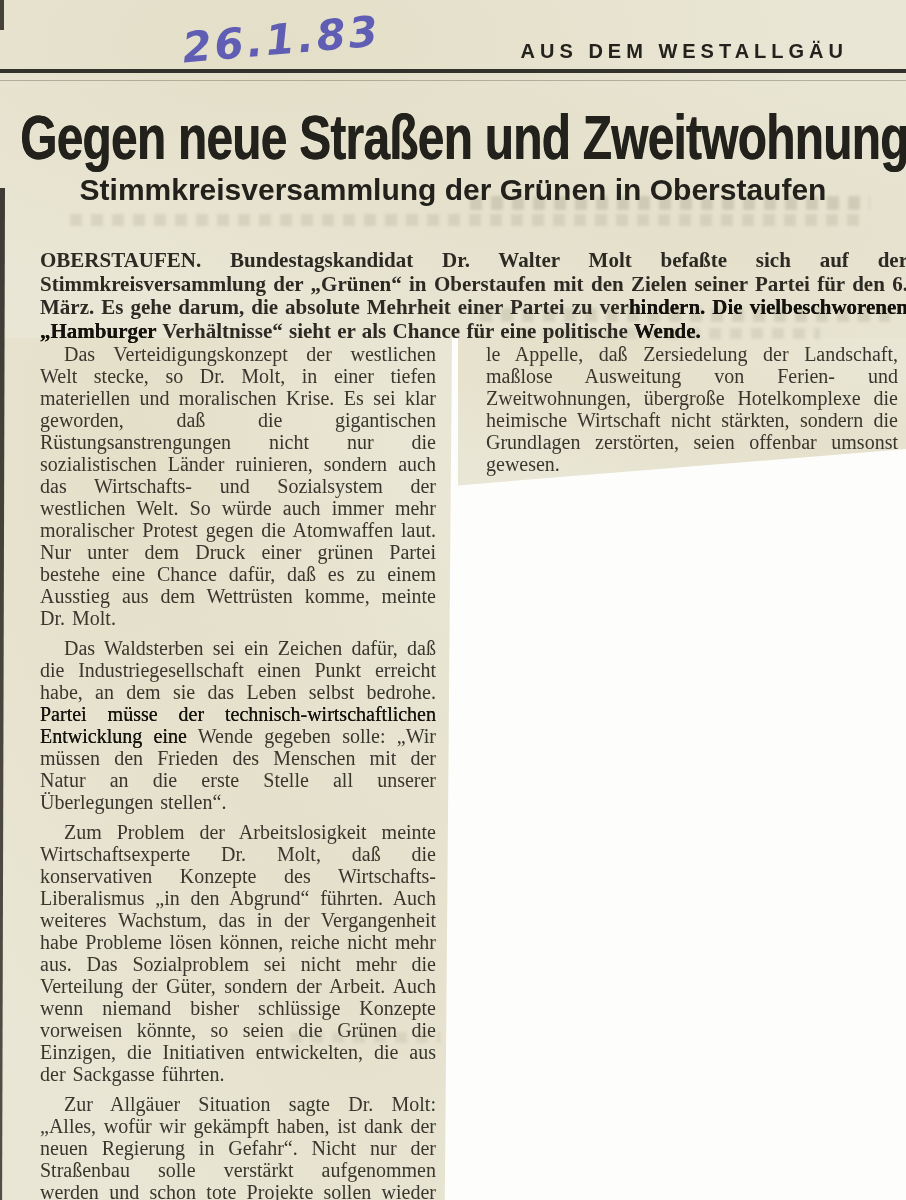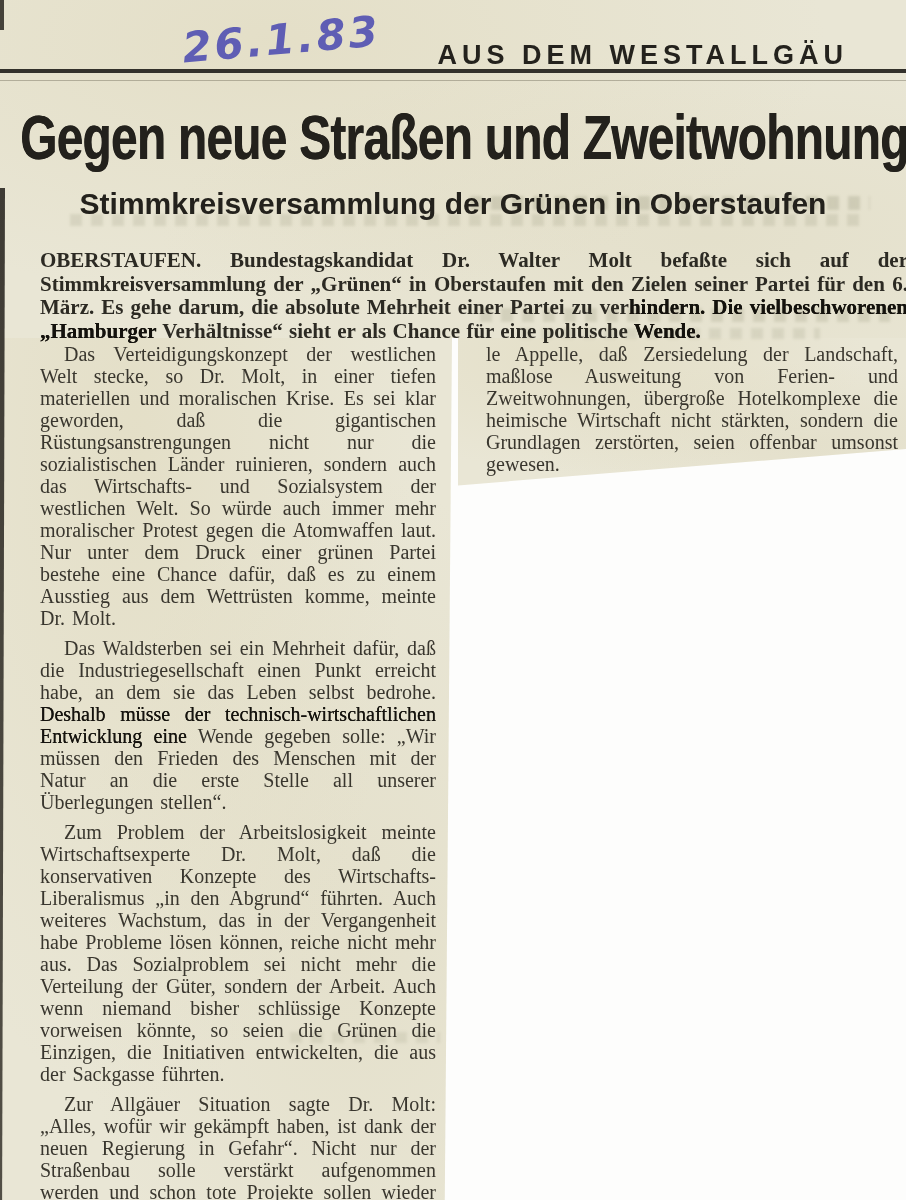--- a/index.html
+++ b/index.html
@@ -28,31 +28,31 @@
   .ghost{position:absolute;height:14px;filter:blur(1.8px);opacity:.42;
       background:repeating-linear-gradient(90deg,rgba(120,120,92,.5) 0 12px,rgba(120,120,92,0) 12px 21px);}
 
   
   .date-note{position:absolute;left:182px;top:14px;width:220px;
       font-family:"DejaVu Sans",sans-serif;font-style:italic;font-weight:bold;
       font-size:42px;letter-spacing:3px;color:#5150b2;opacity:.9;
       transform:rotate(-5deg);}
   .section-header{position:absolute;top:40px;right:58px;
       font-family:"Liberation Sans","DejaVu Sans",sans-serif;font-weight:700;
-      font-size:27px;letter-spacing:5px;color:#24221d;}
+      font-size:20px;letter-spacing:5px;color:#24221d;}
   .rule-main{position:absolute;left:0;top:69px;width:906px;height:4px;background:#33312b;}
   .rule-thin{position:absolute;left:0;top:80px;width:906px;height:1px;background:rgba(100,95,78,.4);}
 
   
   .headline{position:absolute;left:20px;top:104px;margin:0;height:70px;
       font-family:"Liberation Sans","DejaVu Sans",sans-serif;font-weight:700;color:#23211c;}
   .headline .hl-inner{display:inline-block;white-space:nowrap;font-size:63px;line-height:66px;
       letter-spacing:-1px;transform:scaleX(.76);transform-origin:left center;
       text-shadow:.6px 0 0 currentColor;}
-  .subheadline{position:absolute;left:0;top:187px;width:906px;margin:0;text-align:center;
+  .subheadline{position:absolute;left:0;top:173px;width:906px;margin:0;text-align:center;
       font-family:"Liberation Sans","DejaVu Sans",sans-serif;font-weight:700;
       font-size:30px;color:#23211c;}
 
   
   .lead{position:absolute;left:28px;top:237px;width:868px;margin:12px;
       font-weight:700;font-size:21px;line-height:23.5px;text-align:justify;
       color:#2c2a23;word-spacing:1px;}
   .lead .dark{color:#14120d;text-shadow:0 0 .6px #14120d;}
 
   
@@ -89,21 +89,21 @@
 
   <h1 class="headline">
     <span class="hl-inner">Gegen neue Straßen und Zweitwohnungen</span>
   </h1>
   <h2 class="subheadline">Stimmkreisversammlung der Grünen in Oberstaufen</h2>
 
   <p class="lead"><span>OBERSTAUFEN. Bundestagskandidat Dr. Walter Molt befaßte sich auf der Stimmkreisversammlung der „Grünen“ in Oberstaufen mit den Zielen seiner Partei für den 6. März. Es gehe darum, die absolute Mehrheit einer Partei zu ver</span><span class="dark">hindern. Die vielbeschworenen „Hamburger</span><span> Verhältnisse“ sieht er als Chance für eine politische </span><span class="dark">Wende.</span></p>
 
   <div class="col col-left">
     <p>Das Verteidigungskonzept der westlichen Welt stecke, so Dr. Molt, in einer tiefen materiellen und moralischen Krise. Es sei klar geworden, daß die gigantischen Rüstungsanstrengungen nicht nur die sozialistischen Länder ruinieren, sondern auch das Wirtschafts- und Sozialsystem der westlichen Welt. So würde auch immer mehr moralischer Protest gegen die Atomwaffen laut. Nur unter dem Druck einer grünen Partei bestehe eine Chance dafür, daß es zu einem Ausstieg aus dem Wettrüsten komme, meinte Dr. Molt.</p>
-    <p><span>Das Waldsterben sei ein Mehrheit dafür, daß die Industriegesellschaft einen Punkt erreicht habe, an dem sie das Leben selbst bedrohe. </span><span class="dark">Deshalb müsse der technisch-wirtschaftlichen Entwicklung eine </span><span>Wende gegeben solle: „Wir müssen den Frieden des Menschen mit der Natur an die erste Stelle all unserer Überlegungen stellen“.</span></p>
+    <p><span>Das Waldsterben sei ein Zeichen dafür, daß die Industriegesellschaft einen Punkt erreicht habe, an dem sie das Leben selbst bedrohe. </span><span class="dark">Partei müsse der technisch-wirtschaftlichen Entwicklung eine </span><span>Wende gegeben solle: „Wir müssen den Frieden des Menschen mit der Natur an die erste Stelle all unserer Überlegungen stellen“.</span></p>
     <p>Zum Problem der Arbeitslosigkeit meinte Wirtschaftsexperte Dr. Molt, daß die konservativen Konzepte des Wirtschafts-Liberalismus „in den Abgrund“ führten. Auch weiteres Wachstum, das in der Vergangenheit habe Probleme lösen können, reiche nicht mehr aus. Das Sozialproblem sei nicht mehr die Verteilung der Güter, sondern der Arbeit. Auch wenn niemand bisher schlüssige Konzepte vorweisen könnte, so seien die Grünen die Einzigen, die Initiativen entwickelten, die aus der Sackgasse führten.</p>
     <p>Zur Allgäuer Situation sagte Dr. Molt: „Alles, wofür wir gekämpft haben, ist dank der neuen Regierung in Gefahr“. Nicht nur der Straßenbau solle verstärkt aufgenommen werden und schon tote Projekte sollen wieder aufleben. Auch der Zweitwohnungsbau werde verstärkt steuerliche Privilegien erhalten. Al-</p>
   </div>
 
   <div class="col col-right">
     <p>le Appelle, daß Zersiedelung der Landschaft, maßlose Ausweitung von Ferien- und Zweitwohnungen, übergroße Hotelkomplexe die heimische Wirtschaft nicht stärkten, sondern die Grundlagen zerstörten, seien offenbar umsonst gewesen.</p>
   </div>
 
 </div>
 

